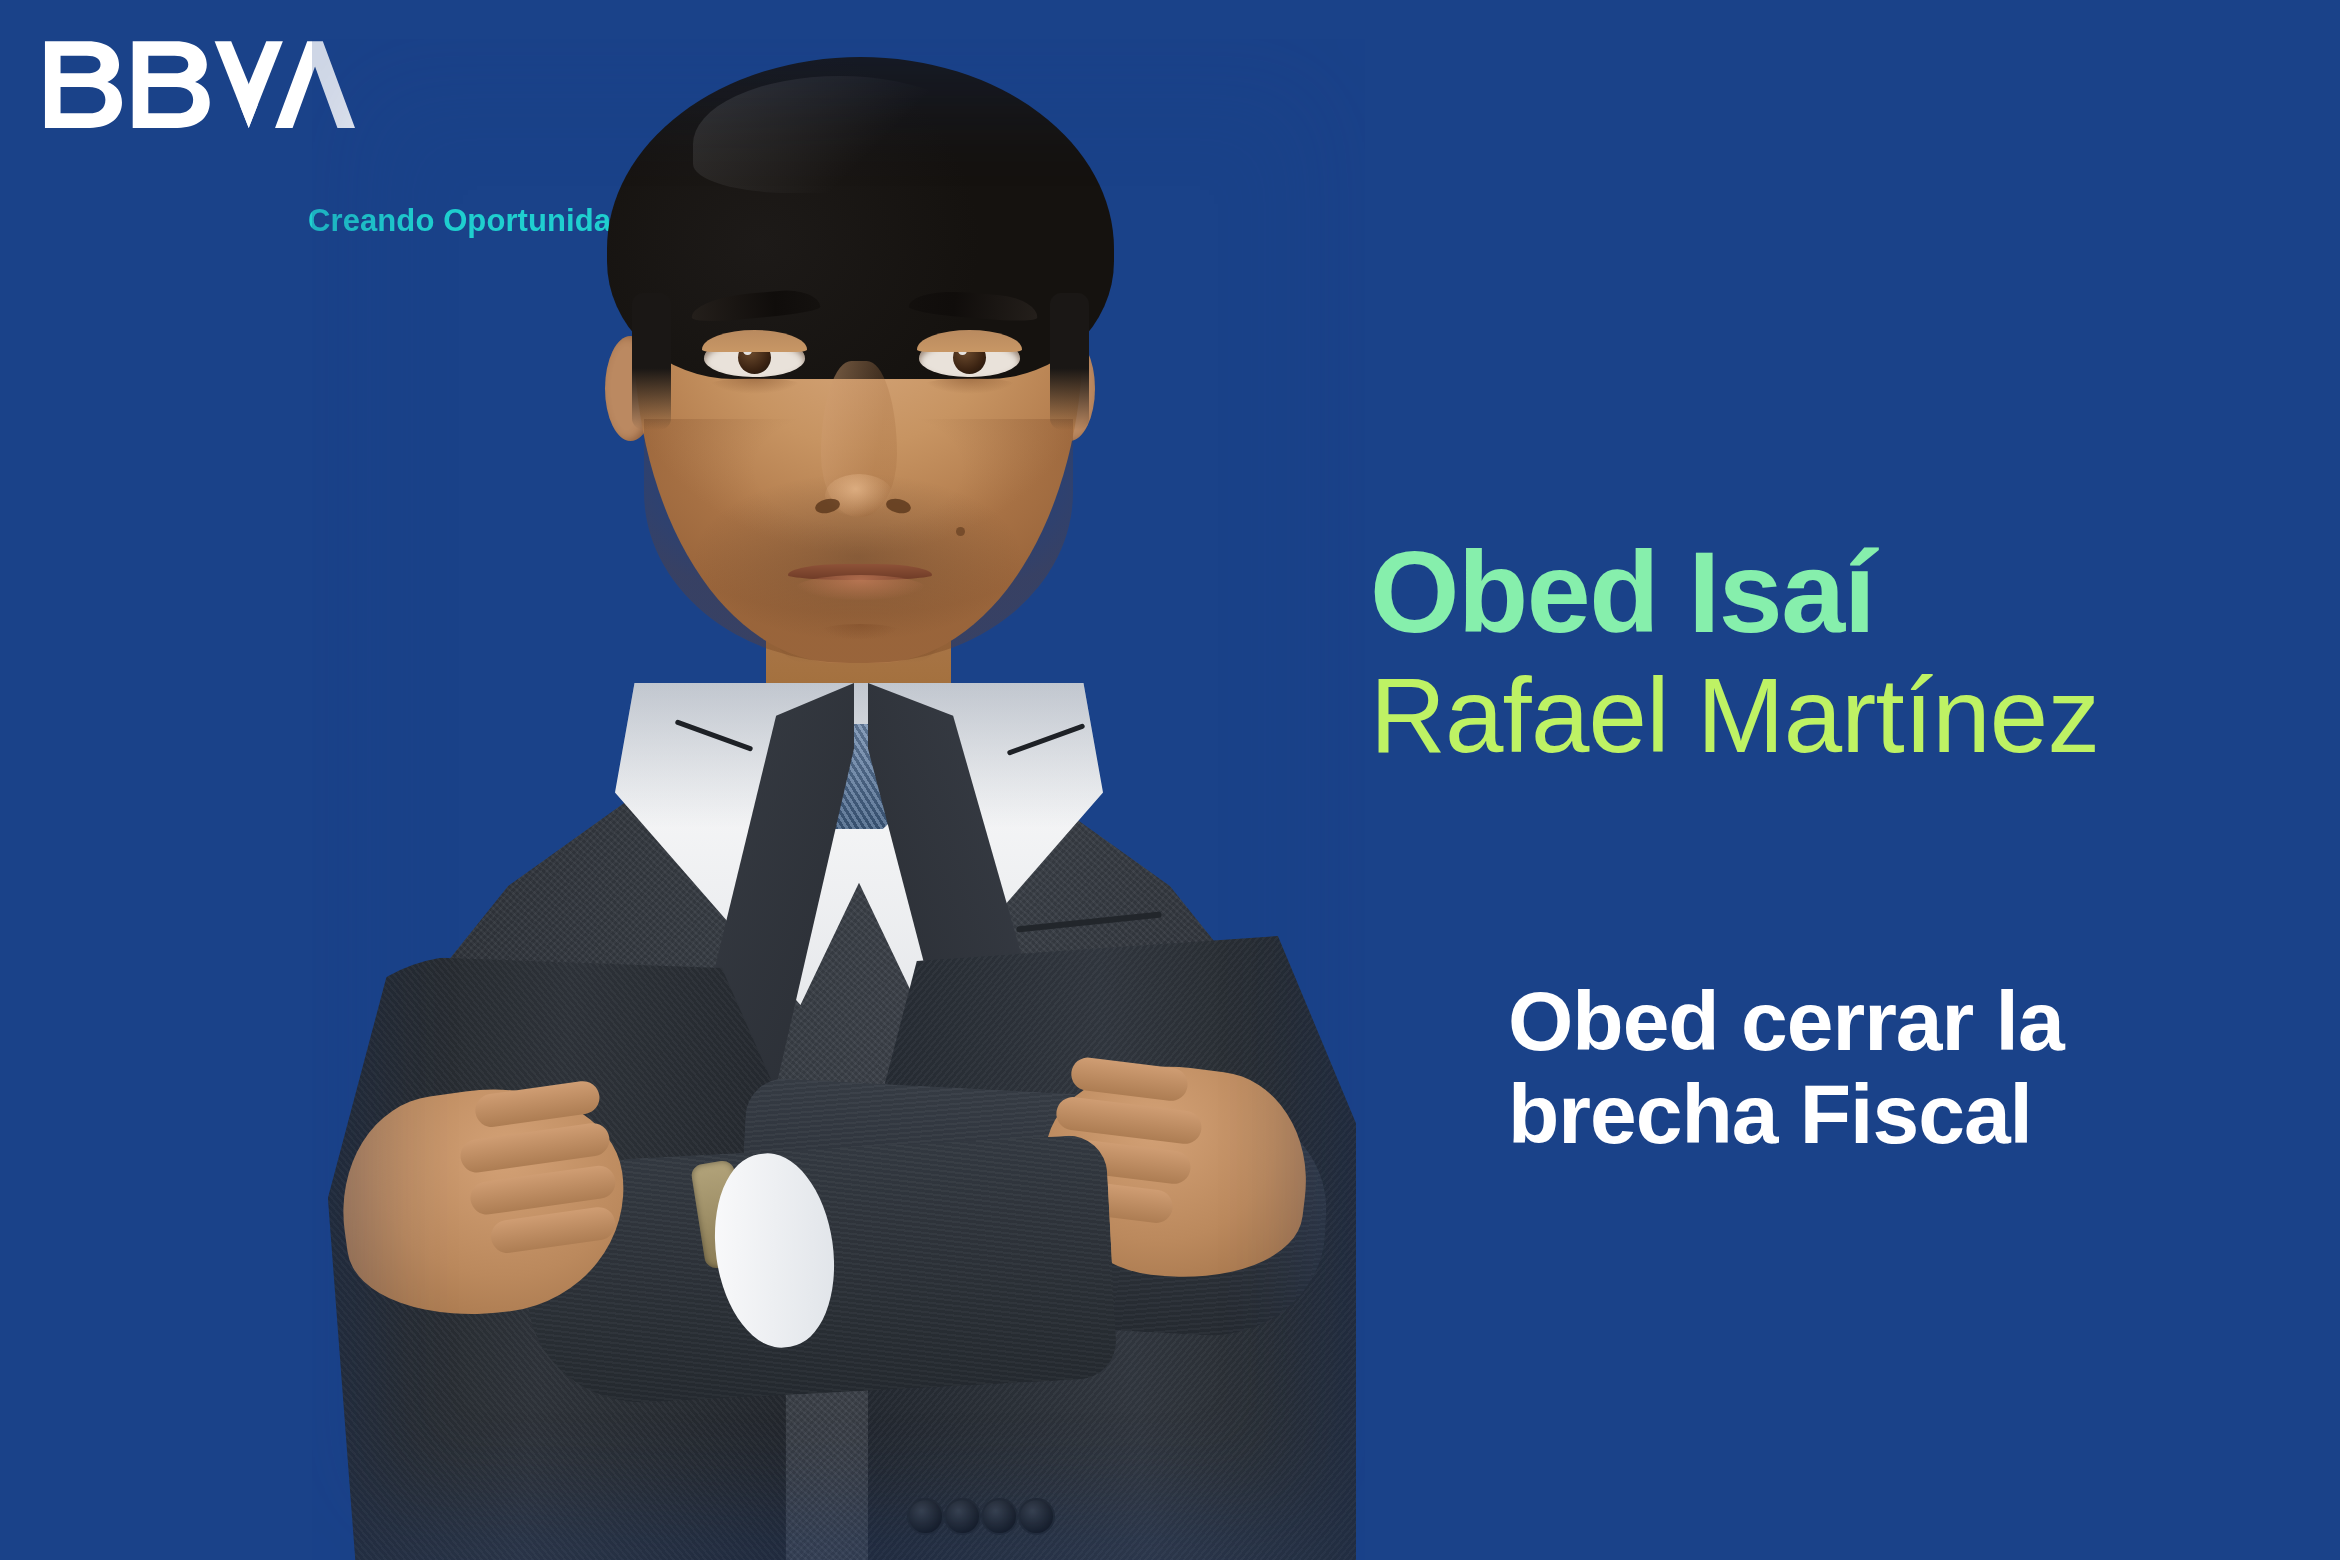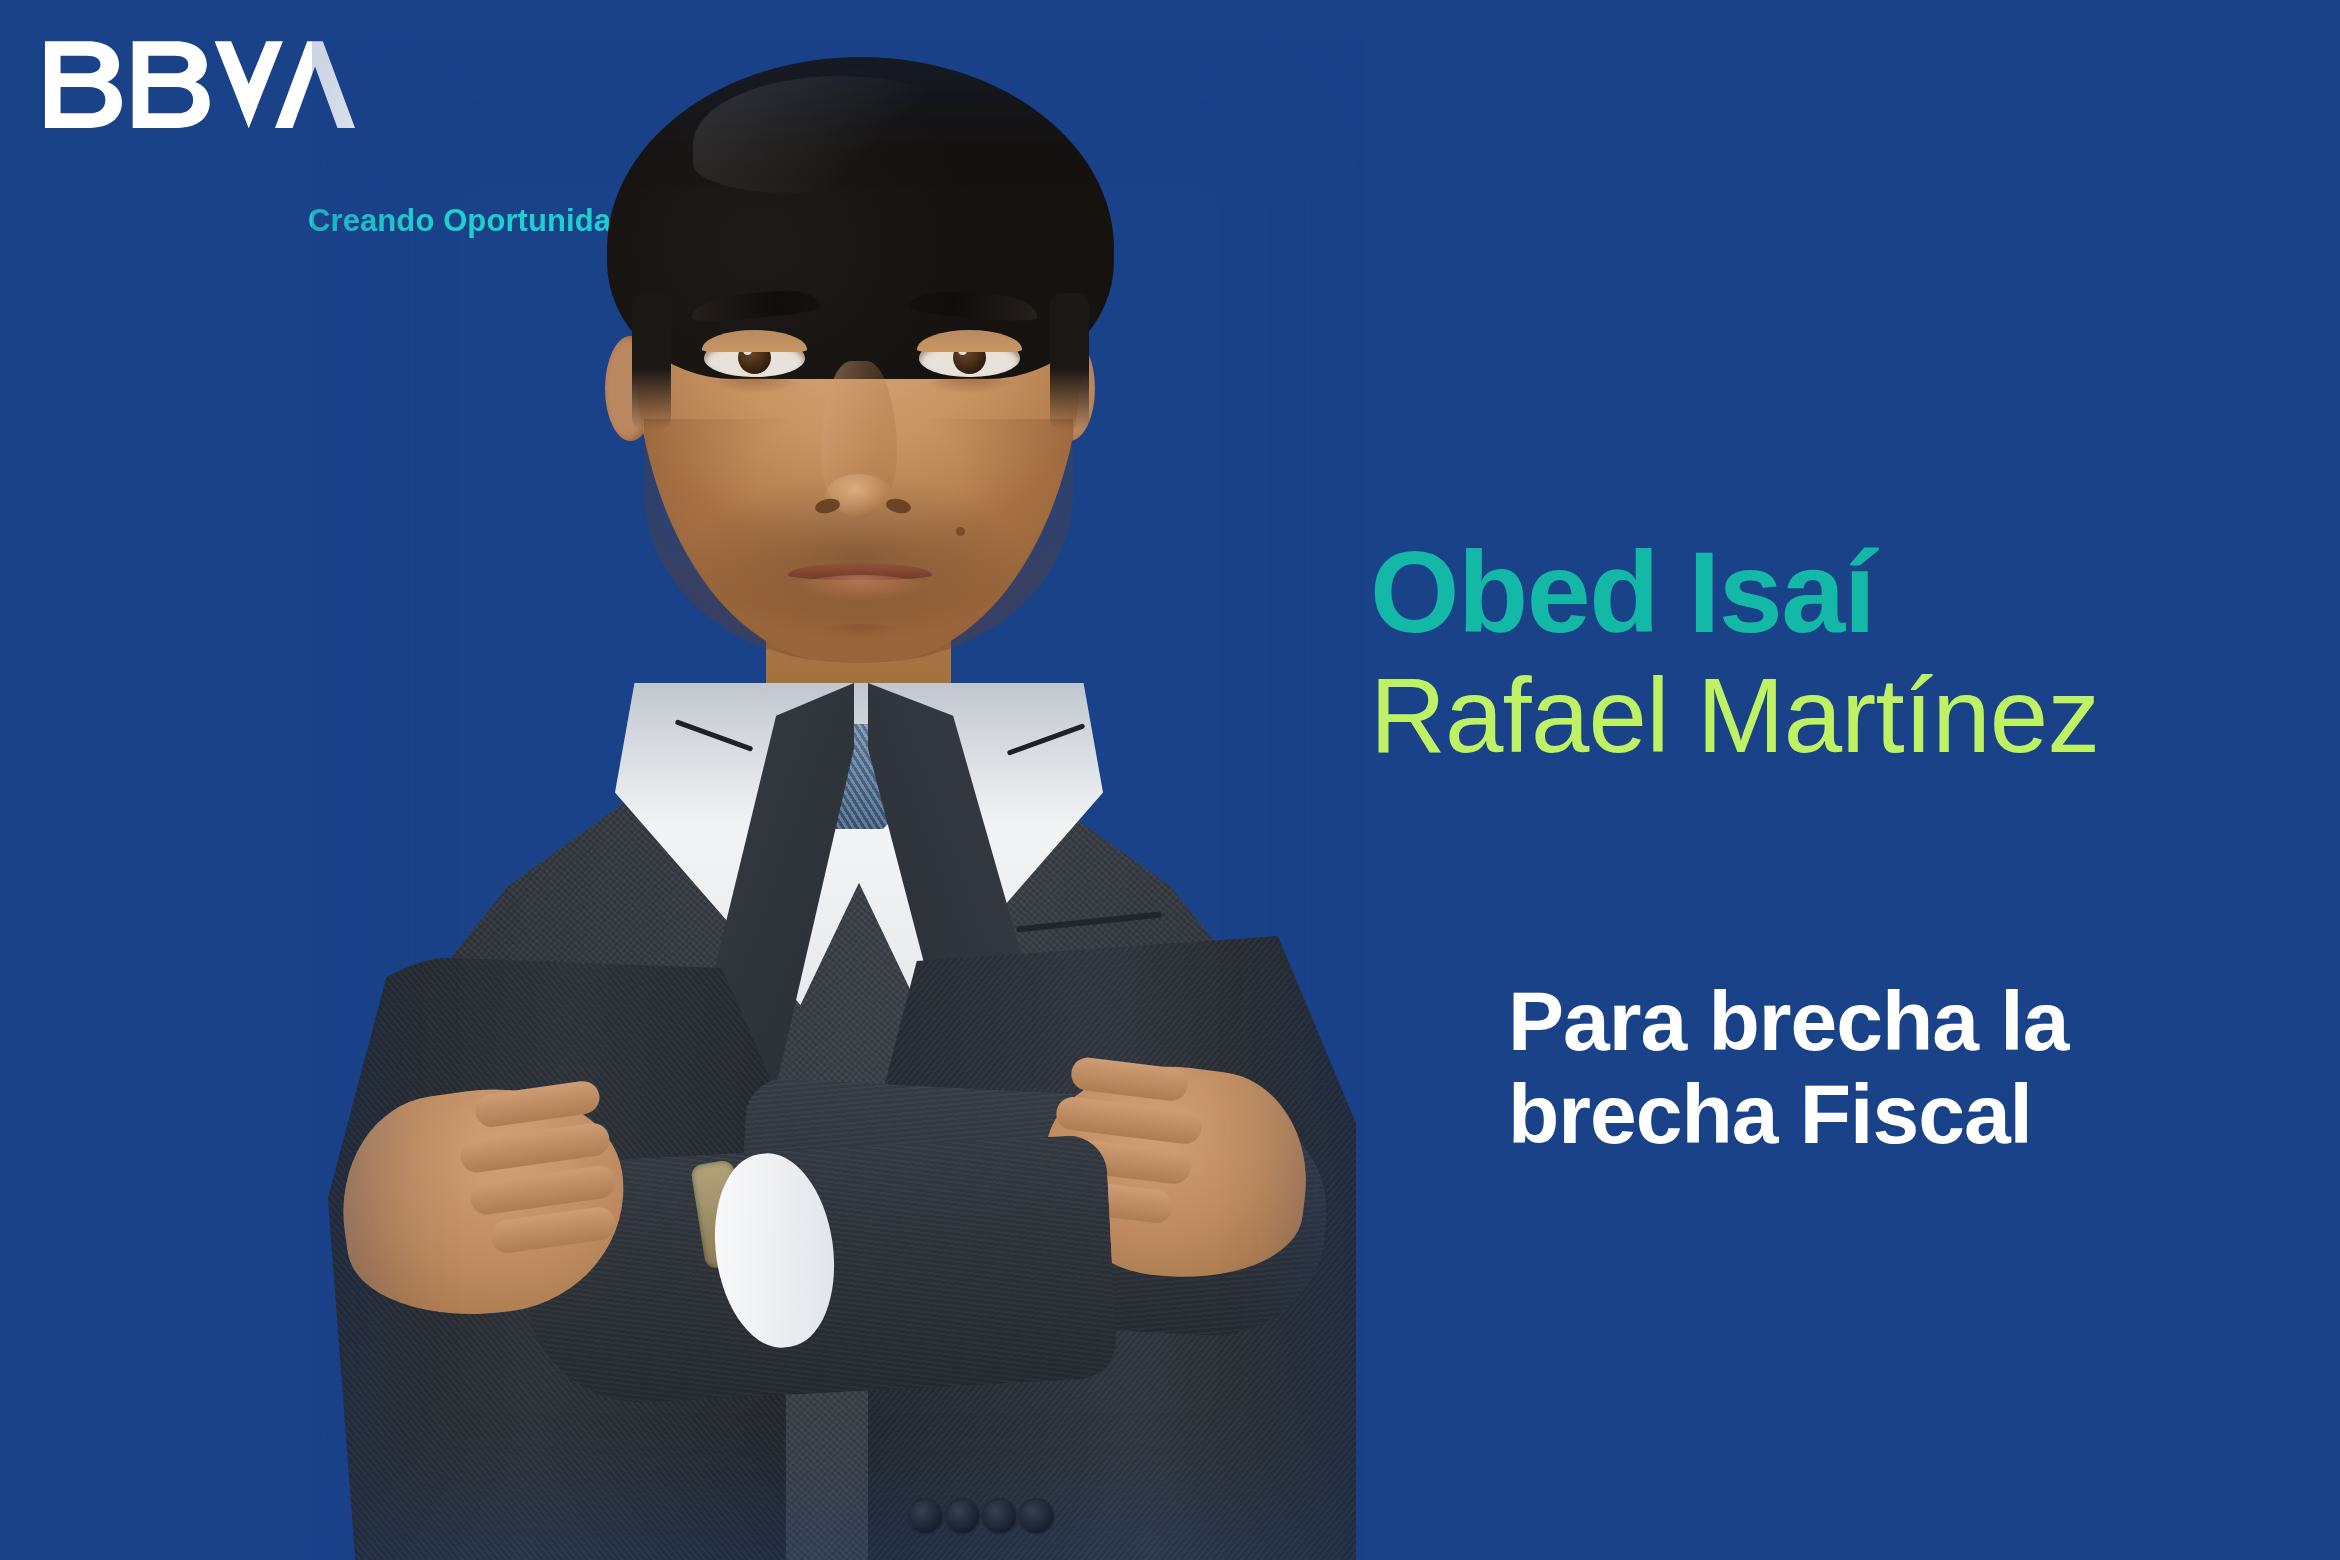--- a/index.html
+++ b/index.html
@@ -354,21 +354,21 @@
   #name-block {
     position: absolute;
     left: 1370px;
     top: 534px;
     width: 917px;
   }
   #name-first {
     font-size: 115px;
     font-weight: 700;
     line-height: 1.02;
-    color: #14b8a6;
+    color: #86efac;
     letter-spacing: -1.5px;
     white-space: nowrap;
   }
   #name-last {
     font-size: 105px;
     font-weight: 300;
     line-height: 1.12;
     color: #bef264;
     letter-spacing: -0.8px;
     white-space: nowrap;
@@ -492,18 +492,18 @@
 
     <div class="edge-glow"></div>
   </div>
 
   <div id="name-block">
     <div id="name-first">Obed Isaí</div>
     <div id="name-last">Rafael Martínez</div>
   </div>
 
   <div id="headline">
-    <div>Para brecha la</div>
+    <div>Obed cerrar la</div>
     <div>brecha Fiscal</div>
   </div>
 
 </div>
 
 
 </body></html>

